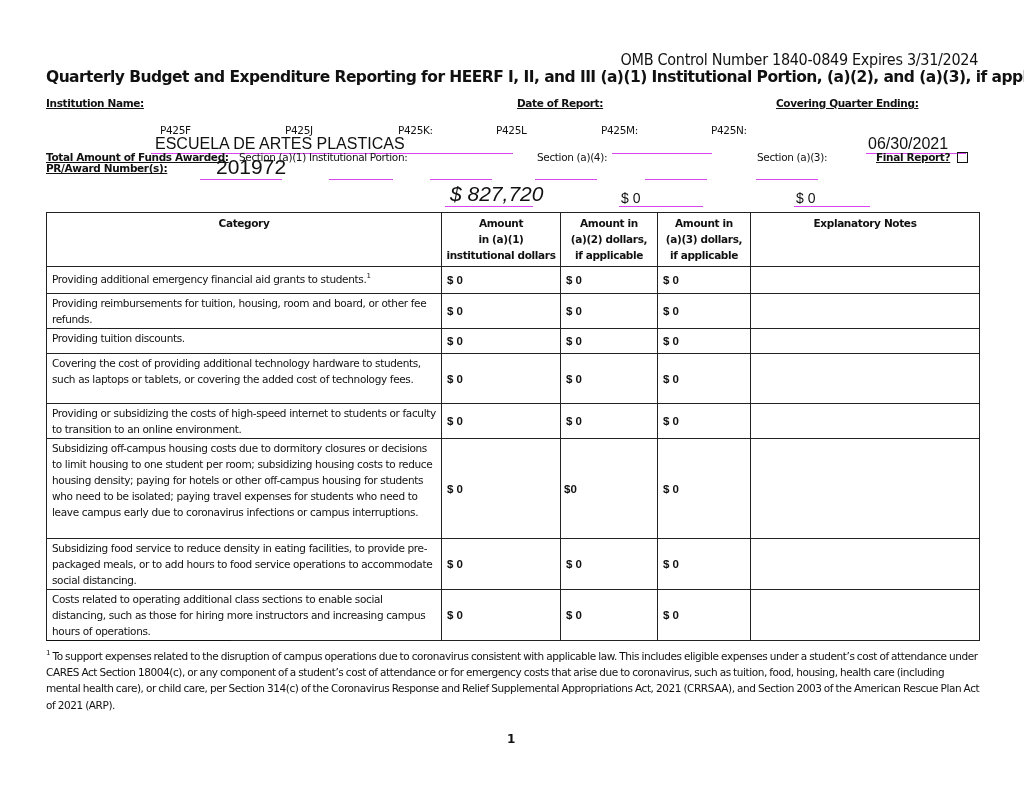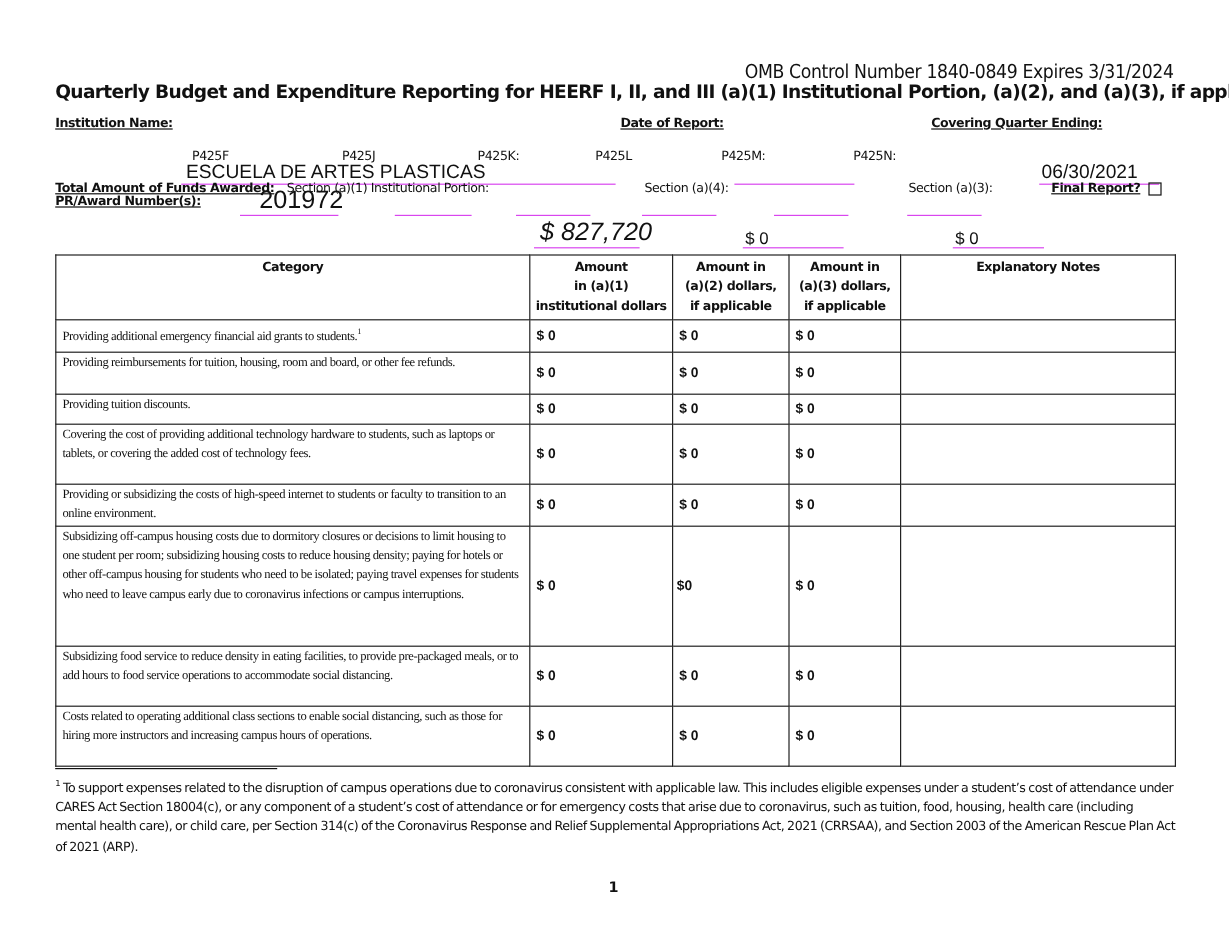--- a/index.html
+++ b/index.html
@@ -12,21 +12,21 @@
   .lbl b { font-weight: bold; text-decoration: underline; }
   .fill { position: absolute; border-bottom: 1px solid #d946ef; height: 18px; margin-top: 44px; }
   .fillval { position: absolute; bottom: 0px; left: 2px; font-family: "Liberation Sans", sans-serif; font-size: 16px; white-space: nowrap; }
   .fillval.sm { font-size: 21px; }
   .checkbox { position: absolute; width: 9px; height: 9px; border: 1.3px solid #111; }
 
   table.budget { position: absolute; left: 46px; top: 174px; width: 933px; border-collapse: collapse;
                  table-layout: fixed; font-family: "DejaVu Sans", sans-serif; font-size: 10.5px; letter-spacing: -0.35px; margin-top: 38px; }
   table.budget td, table.budget th { border: 1px solid #222; padding: 0 4px; vertical-align: middle; }
   table.budget th { font-weight: bold; text-align: center; vertical-align: top; line-height: 16px; padding-top: 2px; }
-  table.budget td.cat { line-height: 16px; padding: 1px 5px; vertical-align: top; font-family: Liberation Serif, serif; }
+  table.budget td.cat { line-height: 16px; padding: 1px 5px; vertical-align: top; }
   table.budget td.amt { font-family: "Liberation Sans", sans-serif; font-weight: bold; font-size: 11.5px; letter-spacing: 0; padding-left: 5px; }
   sup { font-size: 7px; vertical-align: 5px; }
 
   .fn-rule { position: absolute; left: 46px; top: 640px; width: 185px; border-top: 1px solid #111; }
   .footnote { position: absolute; left: 46px; top: 645px; width: 935px; font-size: 10.5px; line-height: 16.2px;
               font-family: "DejaVu Sans", sans-serif; letter-spacing: -0.42px; word-spacing: -0.5px; }
   .pagenum { position: absolute; left: 507px; top: 732px; font-weight: bold; font-size: 12px; font-family: "DejaVu Sans", sans-serif; }
 </style>
 </head>
 <body>

